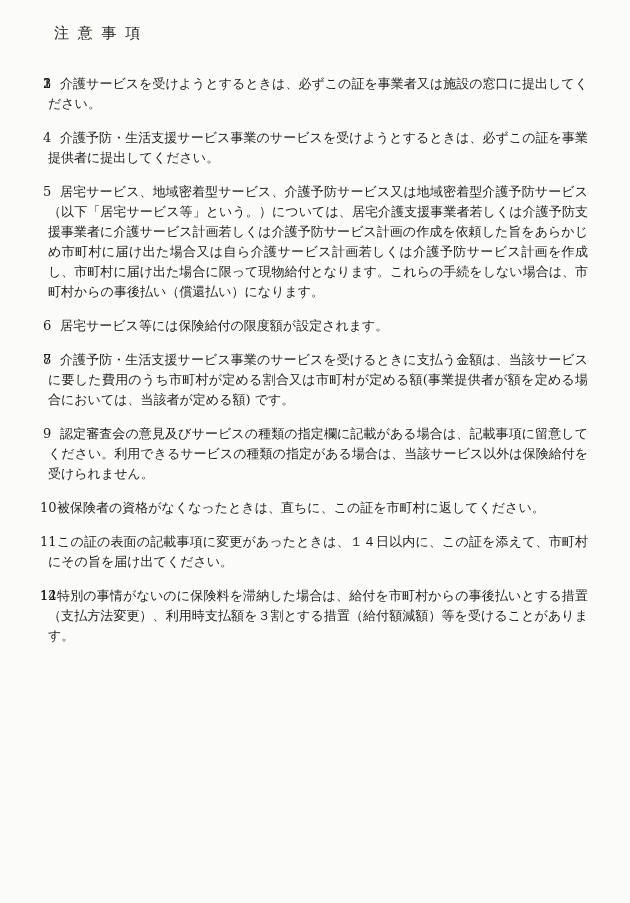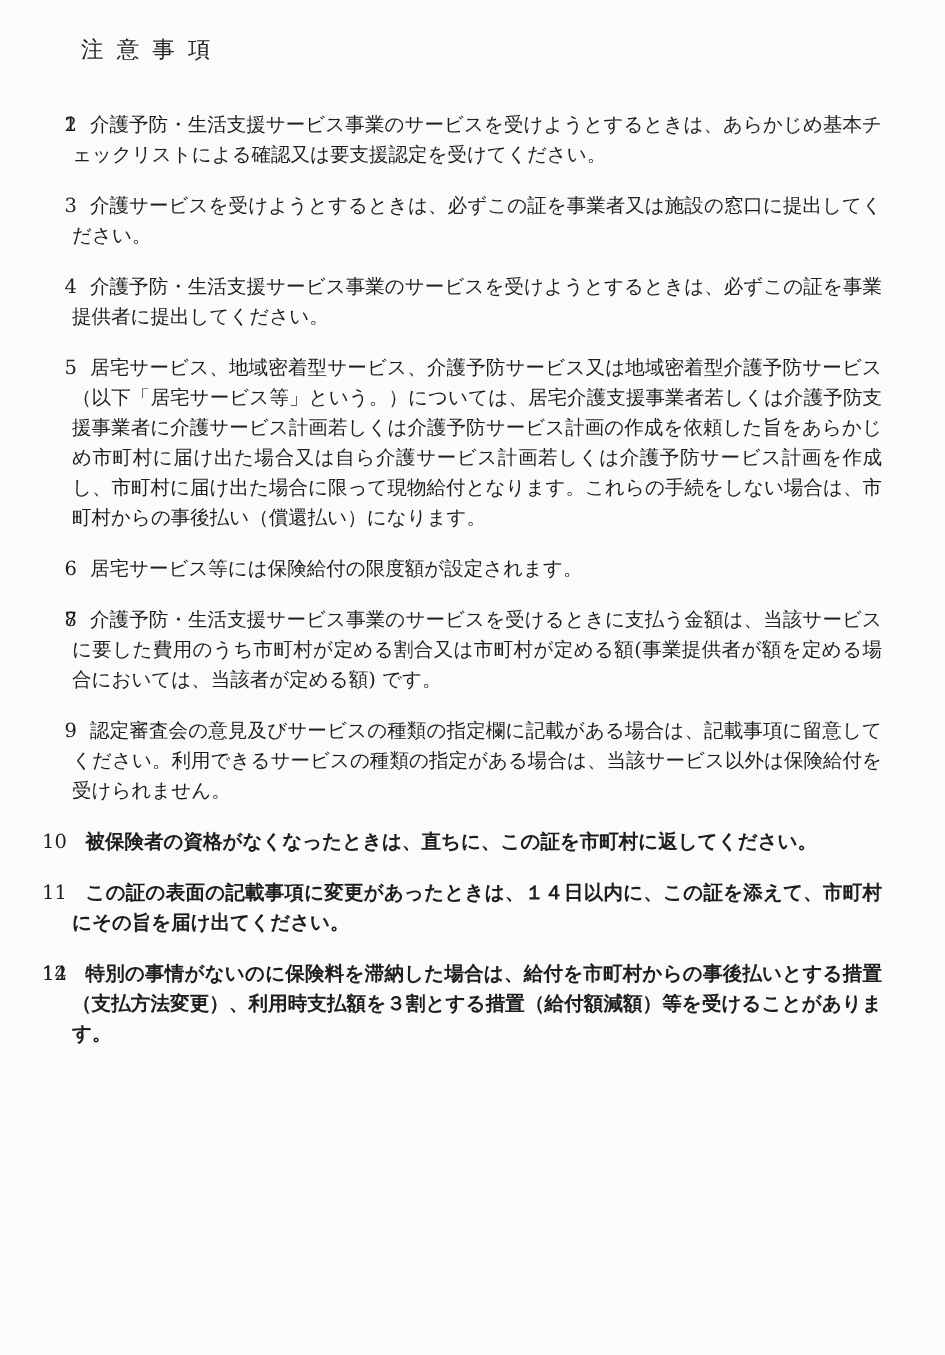--- a/index.html
+++ b/index.html
@@ -46,39 +46,38 @@
     left: 43px;
     top: 0;
     width: 20px;
     text-indent: 0;
   }
   .item .text {
     display: block;
     text-indent: 12px;
   }
   
-  .item.dd .num { left: 28px; }
-  .item.dd .text { text-indent: 9px; font-weight: bold; }
+  .item.dd .num { left: 40px; }
+  .item.dd .text { text-indent: 9px; }
 </style>
 </head>
 <body>
 
 <div class="page">
 
   <h1 class="doc-title">注 意 事 項</h1>
 
   <div class="items">
 
     <div class="item">
       <span class="num">1</span>
     </div>
 
     <div class="item">
       <span class="num">2</span>
-      <span class="text">介護予防・生活支援サービス事業のサービスを受けようとするときは、あらかじめ基本チェックリストによる確認又は要支援認定を受けてください。</span>
     </div>
 
     <div class="item">
       <span class="num">3</span>
       <span class="text">介護サービスを受けようとするときは、必ずこの証を事業者又は施設の窓口に提出してください。</span>
     </div>
 
     <div class="item">
       <span class="num">4</span>
       <span class="text">介護予防・生活支援サービス事業のサービスを受けようとするときは、必ずこの証を事業提供者に提出してください。</span>

